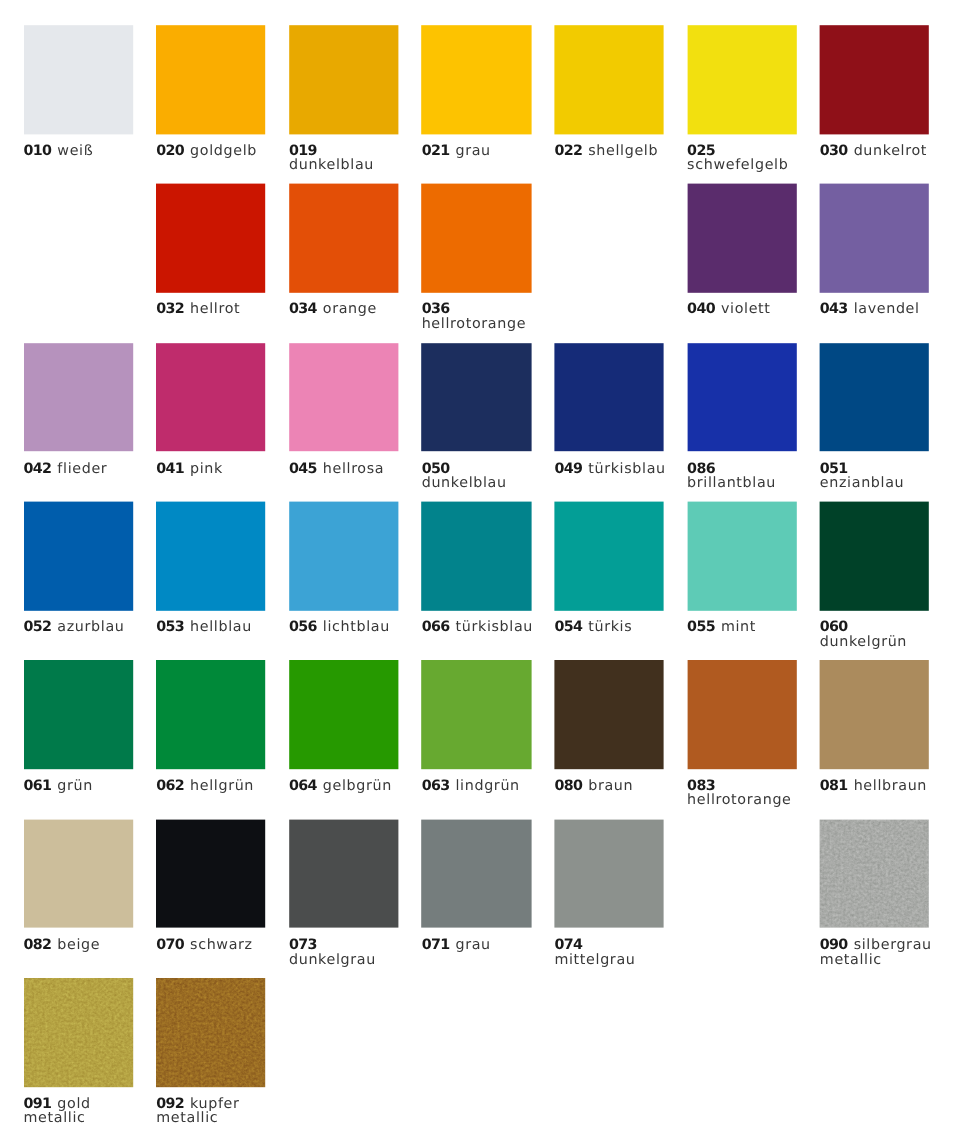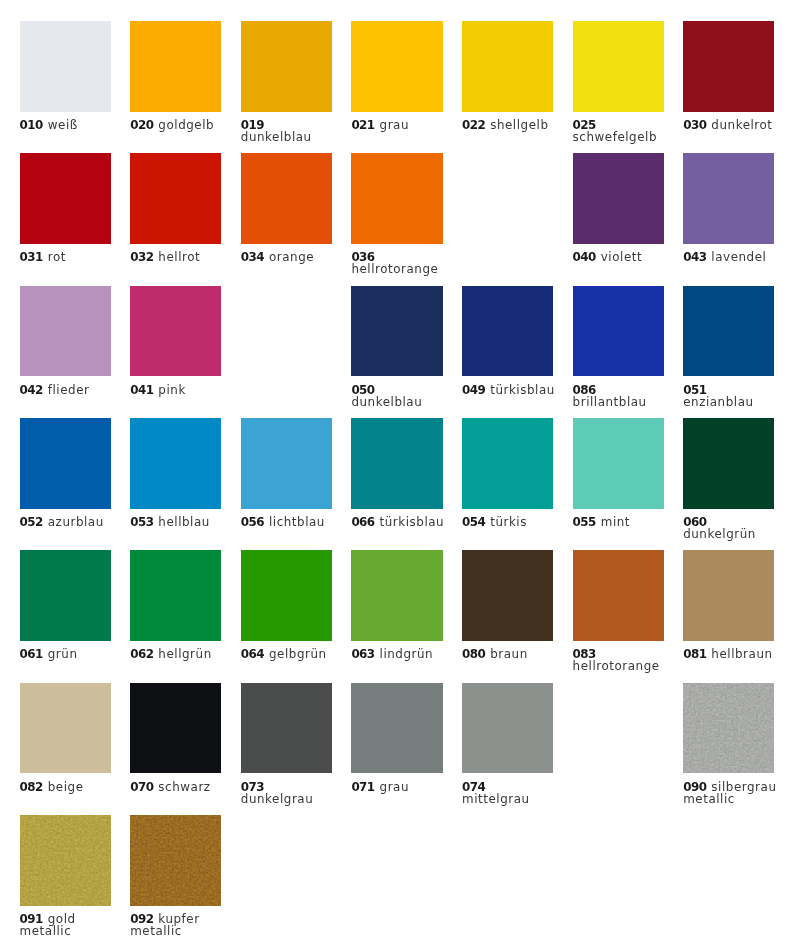--- a/index.html
+++ b/index.html
@@ -63,25 +63,20 @@
    <div class="cell" style="left:572.6px;top:21.0px">
     <div class="sw" style="background-color: rgb(242, 224, 15);">
     </div>
     <div class="lbl"><span class="code">025</span><span class="gap"></span><span class="cname">schwefelgelb</span></div>
    </div>
    <div class="cell" style="left:683.2px;top:21.0px">
     <div class="sw" style="background-color: rgb(143, 16, 24);">
     </div>
     <div class="lbl"><span class="code">030</span><span class="gap"></span><span class="cname">dunkelrot</span></div>
    </div>
-   <div class="cell" style="left:19.6px;top:153.3px">
-    <div class="sw" style="background-color: rgb(180, 2, 17);">
-    </div>
-    <div class="lbl"><span class="code">031</span><span class="gap"></span><span class="cname">rot</span></div>
-   </div>
    <div class="cell" style="left:130.2px;top:153.3px">
     <div class="sw" style="background-color: rgb(203, 21, 0);">
     </div>
     <div class="lbl"><span class="code">032</span><span class="gap"></span><span class="cname">hellrot</span></div>
    </div>
    <div class="cell" style="left:240.8px;top:153.3px">
     <div class="sw" style="background-color: rgb(227, 79, 7);">
     </div>
     <div class="lbl"><span class="code">034</span><span class="gap"></span><span class="cname">orange</span></div>
    </div>
@@ -102,20 +97,25 @@
    </div>
    <div class="cell" style="left:19.6px;top:285.6px">
     <div class="sw" style="background-color: rgb(182, 146, 189);">
     </div>
     <div class="lbl"><span class="code">042</span><span class="gap"></span><span class="cname">flieder</span></div>
    </div>
    <div class="cell" style="left:130.2px;top:285.6px">
     <div class="sw" style="background-color: rgb(191, 44, 108);">
     </div>
     <div class="lbl"><span class="code">041</span><span class="gap"></span><span class="cname">pink</span></div>
+   </div>
+   <div class="cell" style="left:240.8px;top:285.6px">
+    <div class="sw" style="background-color: rgb(236, 132, 181);">
+    </div>
+    <div class="lbl"><span class="code">045</span><span class="gap"></span><span class="cname">hellrosa</span></div>
    </div>
    <div class="cell" style="left:351.4px;top:285.6px">
     <div class="sw" style="background-color: rgb(28, 46, 94);">
     </div>
     <div class="lbl"><span class="code">050</span><span class="gap"></span><span class="cname">dunkelblau</span></div>
    </div>
    <div class="cell" style="left:462.0px;top:285.6px">
     <div class="sw" style="background-color: rgb(21, 43, 120);">
     </div>
     <div class="lbl"><span class="code">049</span><span class="gap"></span><span class="cname">türkisblau</span></div>

